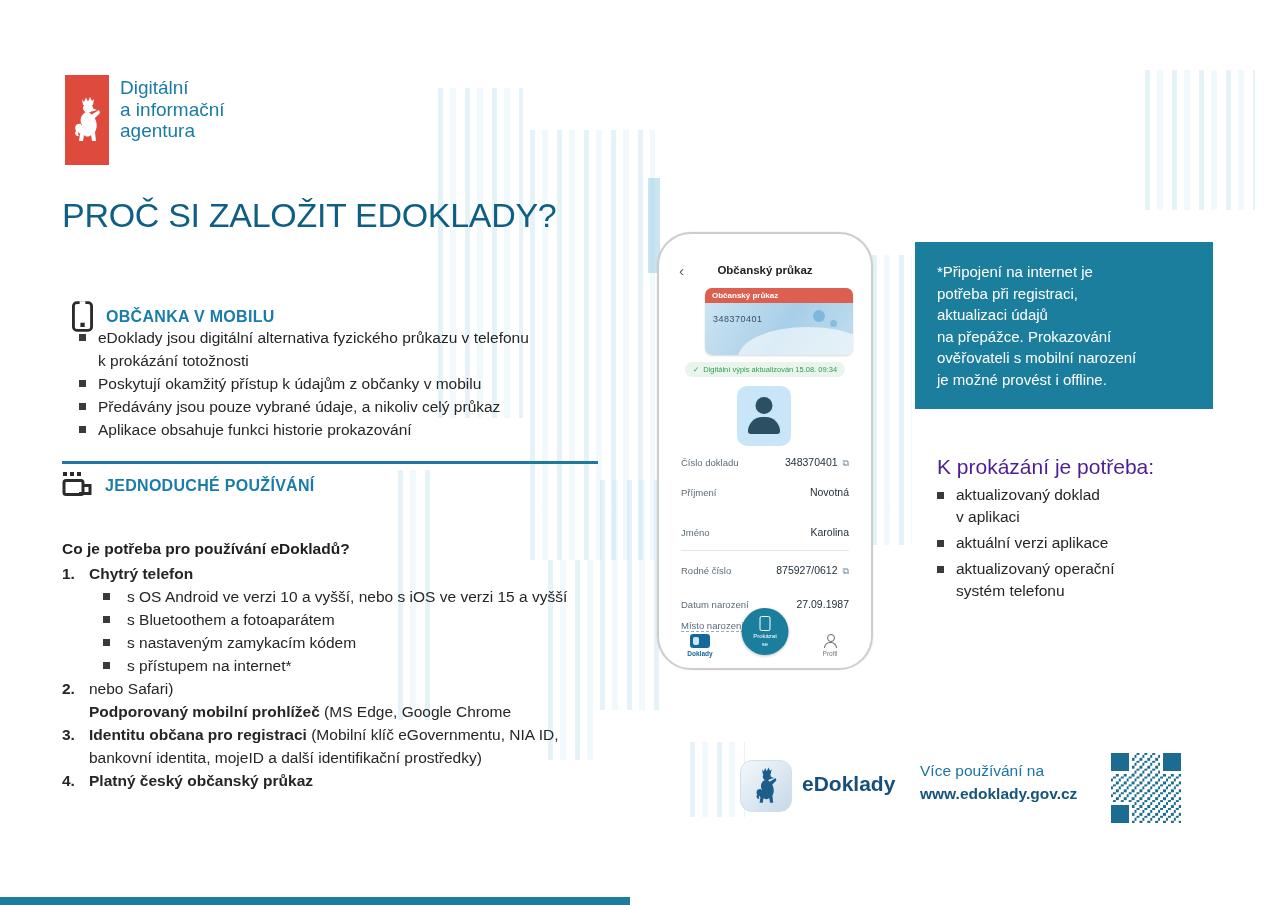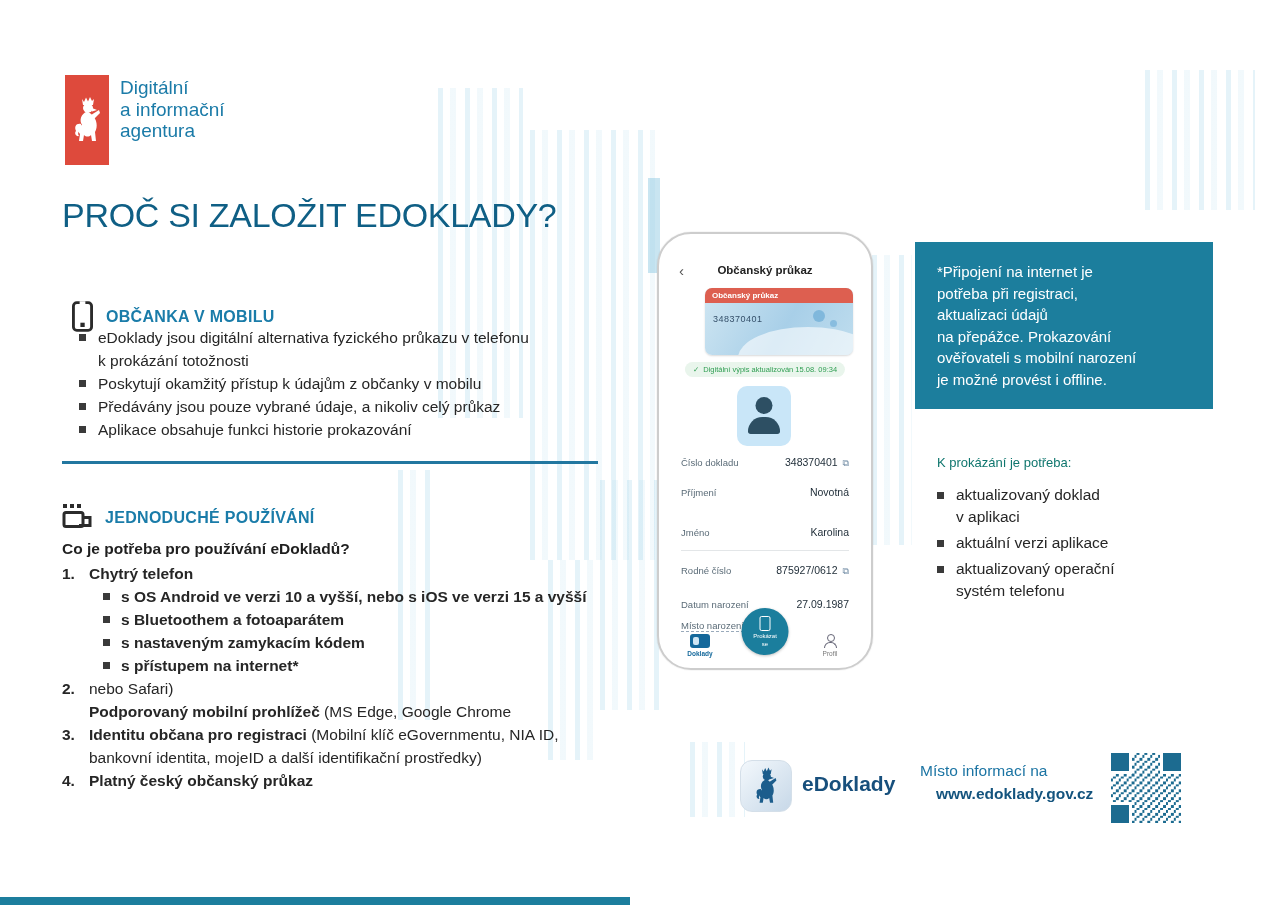--- a/index.html
+++ b/index.html
@@ -27,21 +27,21 @@
   .b-row{display:flex;gap:12px;}
   .sq{flex:0 0 7px;width:7px;height:7px;background:#3a3a3a;margin-top:8px;}
   .b-lines span{display:block;}
   .rule{position:absolute;left:62px;top:461px;width:536px;height:2.5px;background:#2277a0;}
   .question{position:absolute;left:62px;top:540px;font-size:15.5px;font-weight:700;color:#1f1f1f;}
   .numlist{position:absolute;left:62px;top:562px;width:565px;font-size:15.5px;line-height:23px;color:#262626;}
   .num-row{display:flex;}
   .num{width:27px;font-weight:700;flex:0 0 27px;}
   .itxt b{font-weight:700;}
   .sublist{padding-left:14px;}
-  .sub-row{display:flex;gap:11px;font-weight:bold;}
+  .sub-row{display:flex;gap:17px;}
   
   .phone{position:absolute;left:657px;top:232px;width:212px;height:434px;background:#fff;
          border:2px solid #cdcdcd;border-radius:34px;box-shadow:0 0 0 1px rgba(0,0,0,.03);}
   .p-back{position:absolute;left:20px;top:28px;font-size:15px;color:#555;}
   .p-title{position:absolute;left:0;right:0;top:30px;text-align:center;font-size:11.5px;font-weight:700;color:#222;}
   .idcard{position:absolute;left:46px;top:54px;width:148px;height:67px;border-radius:7px;overflow:hidden;
           background:linear-gradient(120deg,#cfe6f2,#a8cfe8 55%,#bfddee);box-shadow:0 1px 2px rgba(0,0,0,.15);}
   .idcard-band{height:15px;background:#dd5f50;color:#fff;font-size:8px;font-weight:700;line-height:15px;padding-left:7px;}
   .idcard-num{position:absolute;left:8px;top:26px;font-size:9px;color:#35506a;letter-spacing:.5px;}
   .idcard-wave{position:absolute;right:-25px;bottom:-34px;width:140px;height:62px;background:rgba(255,255,255,.6);border-radius:50%;}
@@ -69,31 +69,31 @@
   .profil-icon:after{content:"";position:absolute;left:1px;top:8px;width:11px;height:5px;border:1.4px solid #667;border-bottom:none;border-radius:7px 7px 0 0;}
   .pcenter{position:absolute;left:50%;top:374px;transform:translateX(-50%);width:47px;height:47px;border-radius:50%;
            background:#1b7e9d;color:#fff;display:flex;flex-direction:column;align-items:center;justify-content:center;gap:2px;z-index:2;
            box-shadow:0 1px 3px rgba(0,0,0,.25);}
   .pcenter .glyph{width:9px;height:13px;border:1.4px solid #fff;border-radius:2px;}
   .pcenter span{font-size:6px;line-height:6.5px;text-align:center;}
   
   .note{position:absolute;left:915px;top:242px;width:298px;background:#1c7e9d;color:#fff;
         padding:19px 22px;box-sizing:border-box;font-size:15px;line-height:21.5px;}
   .note span{display:block;}
-  .req-head{position:absolute;left:937px;top:455px;font-size:13px;color:#0f766e;text-align:center;}
+  .req-head{position:absolute;left:937px;top:455px;font-size:21px;color:#4c1d95;text-align:center;}
   .req{left:937px;top:484px;width:240px;line-height:22px;}
   .req .b-row{margin-bottom:4px;}
   
   .app-icon{position:absolute;left:740px;top:760px;width:50px;height:50px;border-radius:12px;
             background:linear-gradient(135deg,#f3f8fc,#c7d8e8);border:1px solid #d4dfe9;
             display:flex;align-items:center;justify-content:center;}
   .lion-blue{width:26px;height:40px;color:#1c5d8c;}
   .brand{position:absolute;left:802px;top:772px;font-size:21px;font-weight:700;color:#174f7c;}
   .moreinfo{position:absolute;left:920px;top:759px;font-size:15.5px;line-height:23px;color:#1b74a3;}
-  .moreinfo .url{font-weight:700;color:#14547e;margin-left:16px;}
+  .moreinfo .url{font-weight:700;color:#14547e;}
   .qr{position:absolute;left:1108px;top:750px;}
   .bottom-strip{position:absolute;left:0;top:897px;width:630px;height:8px;background:#1c7e9d;}
   .hidden-defs{position:absolute;width:0;height:0;overflow:hidden;}
 </style>
 </head>
 <body>
 
 <div class="page">
 
   <svg class="hidden-defs" aria-hidden="true">
@@ -162,21 +162,21 @@
     <div class="b-row">
       <div class="sq"></div>
       <div class="b-lines">
           <span>Aplikace obsahuje funkci historie prokazování</span>
         </div>
     </div>
   </div>
 
   <div class="rule"></div>
 
-  <div class="sec-head" style="left:62px;top:504px;">
+  <div class="sec-head" style="left:62px;top:472px;">
     <svg width="30" height="28" viewBox="0 0 30 28">
       <rect x="1" y="0" width="4" height="4" fill="#2b2b2b"></rect>
       <rect x="8" y="0" width="4" height="4" fill="#2b2b2b"></rect>
       <rect x="15" y="0" width="4" height="4" fill="#2b2b2b"></rect>
       <rect x="2" y="8.5" width="19" height="14" rx="2" fill="none" stroke="#2b2b2b" stroke-width="3"></rect>
       <path d="M21 13.5 h7 v8 h-11" fill="none" stroke="#2b2b2b" stroke-width="3"></path>
     </svg>
     <span>JEDNODUCHÉ POUŽÍVÁNÍ</span>
   </div>
 
@@ -334,21 +334,21 @@
     </div>
   </div>
 
   <div class="app-icon">
     <svg class="lion-blue">
         <use href="#lion" fill="currentColor"></use>
       </svg>
   </div>
   <div class="brand">eDoklady</div>
   <div class="moreinfo">
-    <div>Místo informací na</div>
+    <div>Více používání na</div>
     <div class="url">www.edoklady.gov.cz</div>
   </div>
 
   <svg class="qr" width="76" height="76" viewBox="0 0 29 29" shape-rendering="crispEdges">
     <defs>
       <pattern id="qrp" width="3" height="3" patternUnits="userSpaceOnUse">
         <rect width="1" height="1" x="0" y="0" fill="#1c6b90"></rect>
         <rect x="2" y="1" width="1" height="1" fill="#1c6b90"></rect>
         <rect x="1" y="2" width="1" height="1" fill="#1c6b90"></rect>
       </pattern>

